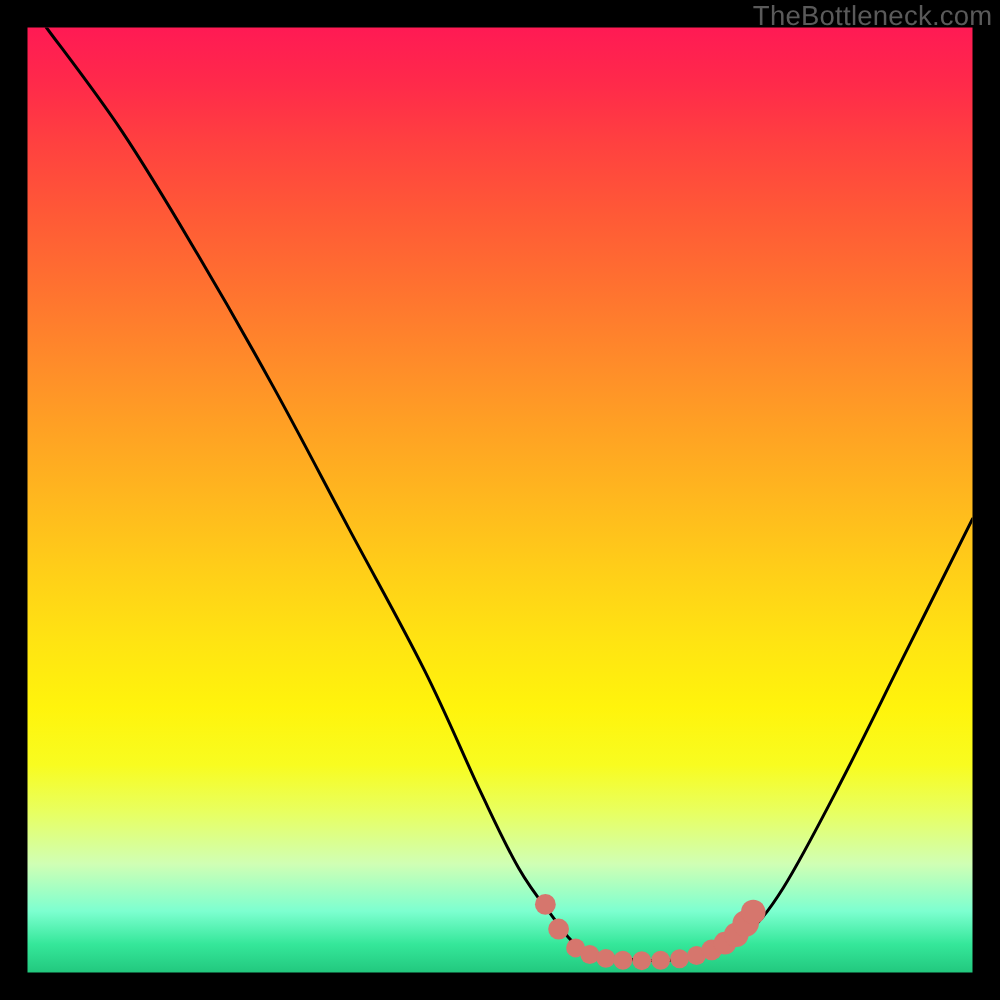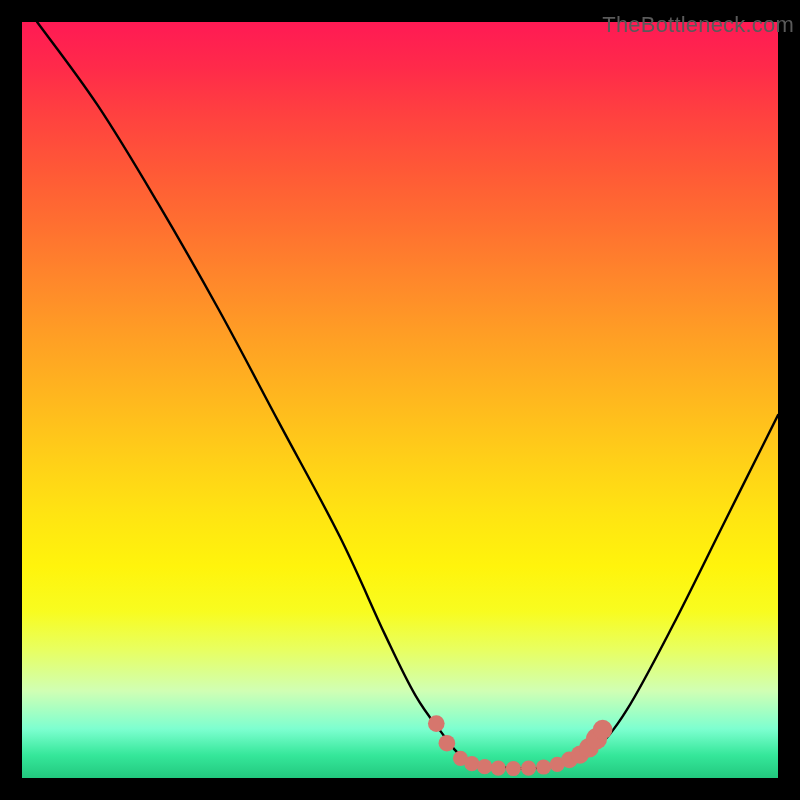--- a/index.html
+++ b/index.html
@@ -39,21 +39,21 @@
       #f8fc20 78%,
       #e8ff60 83%,
       #d0ffb4 88.5%,
       #7dffd0 93.5%,
       #35e79a 97%,
       #22c87e 100%
     );
   }
   .watermark {
     position: absolute;
-    top: 12px;
+    top: 0px;
     right: 6px;
     color: #5a5a5a;
     font-family: Arial, Helvetica, sans-serif;
     font-size: 22px;
     font-weight: 400;
     letter-spacing: 0.2px;
     user-select: none;
   }
   svg.curve {
     position: absolute;

